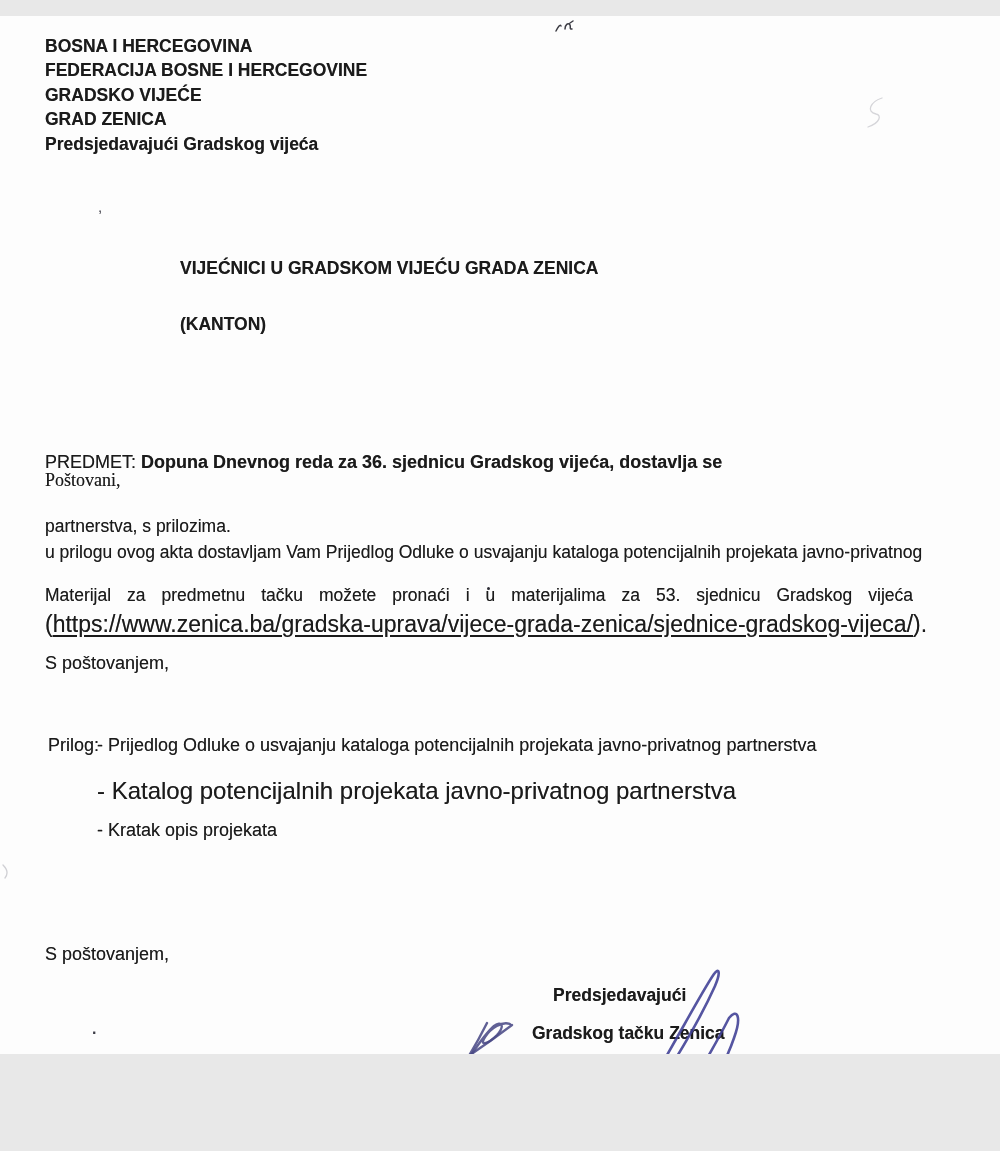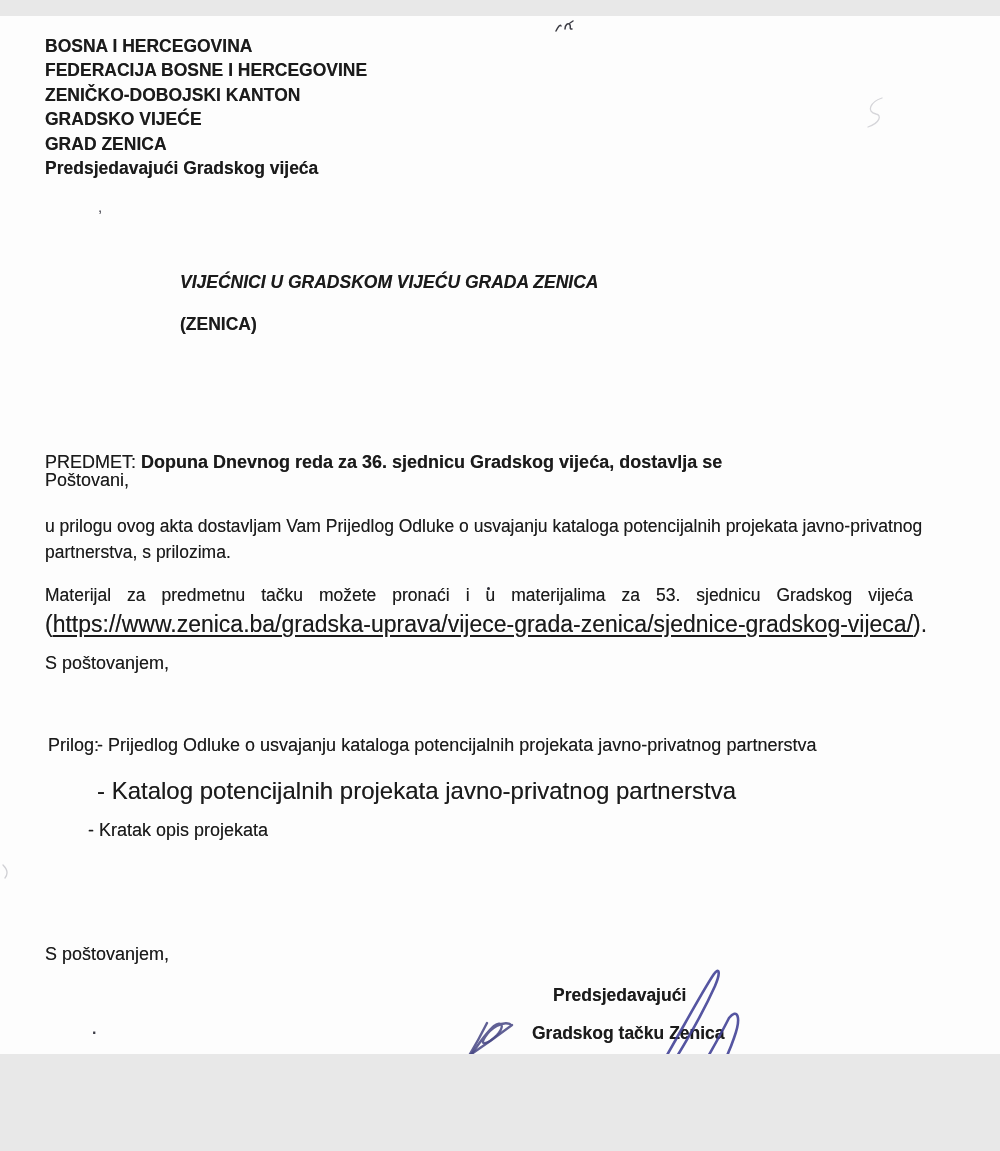--- a/index.html
+++ b/index.html
@@ -15,33 +15,33 @@
     background:var(--paper);
     overflow:hidden;
     font-family:"Liberation Sans", sans-serif;
     color:var(--text);
     text-shadow:0 0 0.4px rgba(25,25,25,0.55);
   }
   .abs{position:absolute;}
   .b{font-weight:bold;}
   .fs{font-size:17.5px;line-height:24.4px;}
   .header{left:45px;top:18px;white-space:nowrap;}
-  .addr1{left:180px;top:254px;white-space:nowrap;font-style:italic;}
+  .addr1{left:180px;top:240px;white-space:nowrap;}
   .addr2{left:180px;top:296px;white-space:nowrap;}
   .subject{left:45px;top:436px;white-space:nowrap;font-size:18px;}
-  .salutation{left:45px;top:454px;font-size:18px;}
+  .salutation{left:45px;top:454px;font-size:18px;font-family:Liberation Serif, serif;}
   .para1{left:45px;top:498px;width:880px;font-size:17.5px;line-height:25.8px;}
   .para2l1{left:45px;top:569px;width:868px;font-size:17.5px;text-align:justify;text-align-last:justify;}
   .linkline{left:45px;top:595px;font-size:23px;white-space:nowrap;}
   .linkline a{color:var(--text);text-decoration:underline;text-underline-offset:3px;}
   .closing1{left:45px;top:637px;font-size:18px;}
   .prilog-label{left:48px;top:719px;font-size:18px;}
   .prilog-item0{left:97px;top:719px;font-size:18px;white-space:nowrap;}
   .prilog-item1{left:97px;top:761px;font-size:24px;white-space:nowrap;}
-  .prilog-item2{left:88px;top:804px;font-size:18px;white-space:nowrap;}
+  .prilog-item2{left:97px;top:804px;font-size:18px;white-space:nowrap;}
   .closing2{left:45px;top:928px;font-size:18px;}
   .sig-title1{left:553px;top:969px;font-size:17.5px;white-space:nowrap;}
   .sig-title2{left:532px;top:1007px;font-size:17.5px;white-space:nowrap;}
   .sig-name{left:556px;top:1094px;font-size:17.5px;white-space:nowrap;text-align:center;}
   .artifact{color:#3c3c46;text-shadow:none;}
   .ink-dot{width:3px;height:3px;background:#2c2c34;border-radius:50%;}
   svg{display:block;}
   .sig-svg path{fill:none;stroke:var(--ink);stroke-width:2.6;stroke-linecap:round;stroke-linejoin:round;opacity:0.88;}
   .paraph path{stroke-width:2.4;stroke:#4a4a86;}
   .penmark path{fill:none;stroke:#3c3c44;stroke-width:1.5;stroke-linecap:round;}
@@ -52,48 +52,47 @@
 
 <div class="page">
 
   <svg class="abs penmark" style="left:550px;top:2px;" width="28" height="18" viewBox="0 0 28 18">
     <path d="M 6 13 C 8 9, 10 6, 11 8 M 15 11 C 15 7, 18 4, 20 7 C 21 9, 19 11, 22 11 M 20 5 L 23 3"></path>
   </svg>
 
   <div class="abs header fs b">
     <div>BOSNA I HERCEGOVINA</div>
     <div>FEDERACIJA BOSNE I HERCEGOVINE</div>
-    <div>ZENIČKO-DOBOJSKI KANTON</div>
     <div>GRADSKO VIJEĆE</div>
     <div>GRAD ZENICA</div>
     <div>Predsjedavajući Gradskog vijeća</div>
   </div>
 
   <div class="abs artifact" style="left:98px;top:182px;font-size:15px;">,</div>
 
   <svg class="abs faint" style="left:852px;top:76px;opacity:0.4;" width="42" height="44" viewBox="0 0 42 44">
     <path d="M 30 6 C 18 10, 14 20, 24 22 C 30 23, 28 31, 16 35"></path>
   </svg>
 
   <svg class="abs faint" style="left:0px;top:846px;opacity:0.45;" width="14" height="20" viewBox="0 0 14 20">
     <path d="M 3 3 C 7 7, 9 11, 5 16"></path>
   </svg>
 
   <div class="abs addr1 fs b">VIJEĆNICI U GRADSKOM VIJEĆU GRADA ZENICA</div>
-  <div class="abs addr2 fs b">(ZENICA)</div>
+  <div class="abs addr2 fs b">(KANTON)</div>
 
   <div class="abs subject">
     <span>PREDMET: </span><span class="b">Dopuna Dnevnog reda za 36. sjednicu Gradskog vijeća, dostavlja se</span>
   </div>
 
   <div class="abs salutation">Poštovani,</div>
 
   <div class="abs para1">
+    <div>partnerstva, s prilozima.</div>
     <div>u prilogu ovog akta dostavljam Vam Prijedlog Odluke o usvajanju kataloga potencijalnih projekata javno-privatnog</div>
-    <div>partnerstva, s prilozima.</div>
   </div>
 
   <div class="abs para2l1">Materijal za predmetnu tačku možete pronaći i u materijalima za 53. sjednicu Gradskog vijeća</div>
 
   <div class="abs ink-dot" style="left:487px;top:571px;"></div>
 
   <div class="abs linkline">
     <span>(</span><a href="#">https://www.zenica.ba/gradska-uprava/vijece-grada-zenica/sjednice-gradskog-vijeca/</a><span>).</span>
   </div>
 

